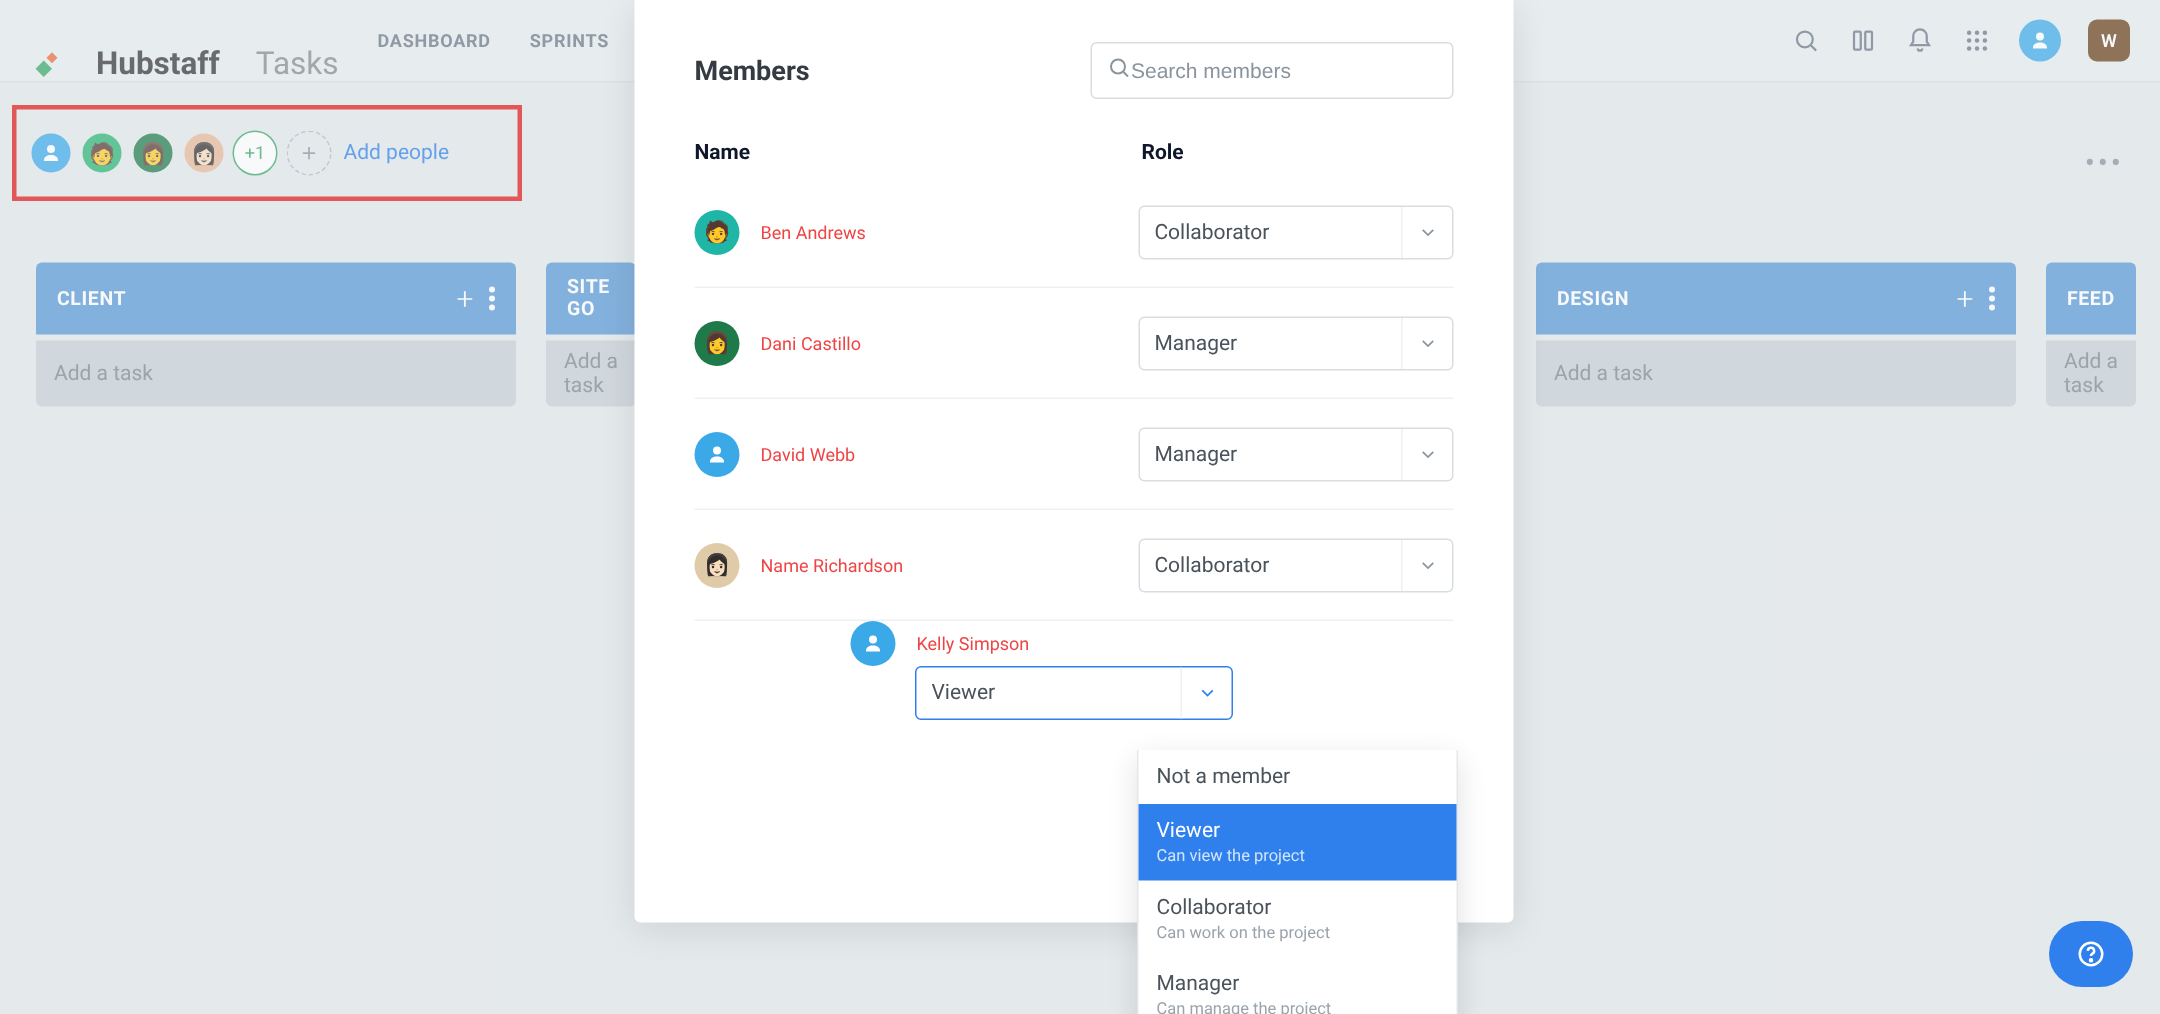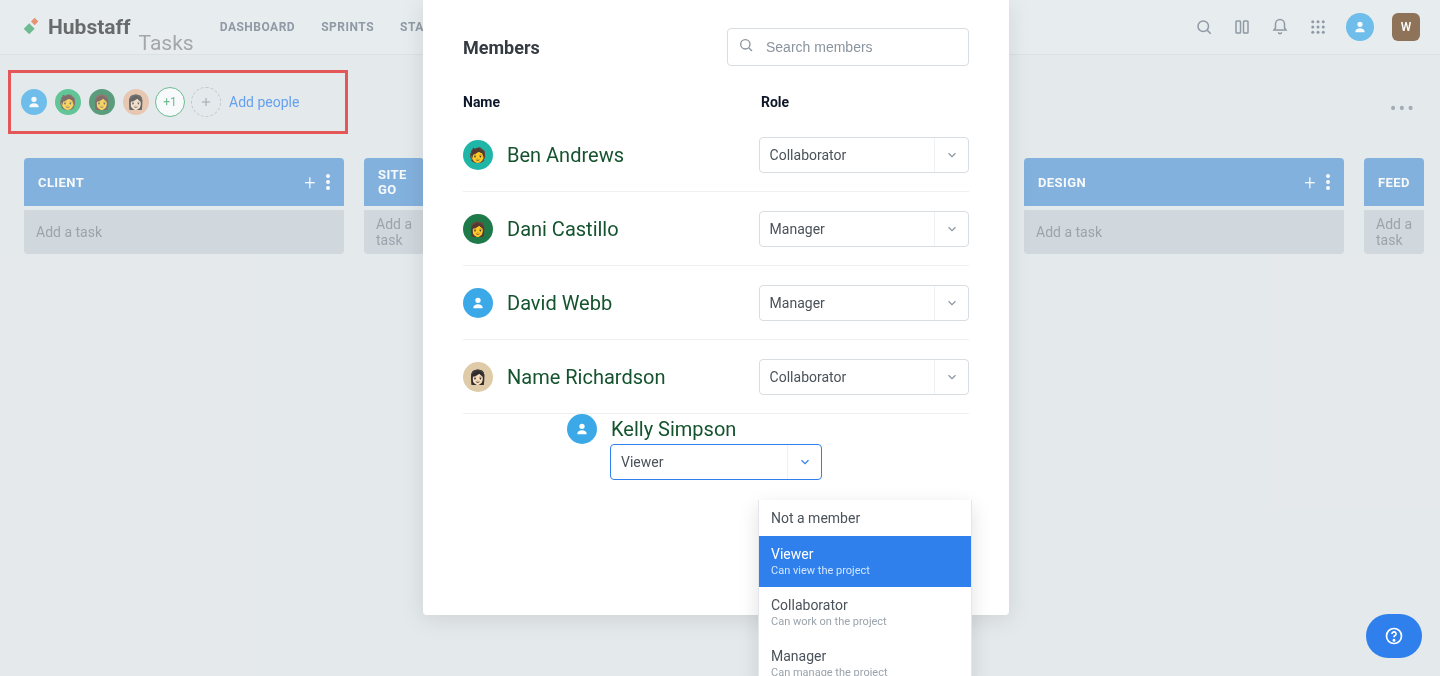--- a/index.html
+++ b/index.html
@@ -14,21 +14,21 @@
 
   
   .topbar {
     height: 55px;
     background: #e9edf0;
     display: flex;
     align-items: center;
     padding: 0 20px;
     border-bottom: 1px solid #d8dde2;
   }
-  .brand { display: flex; align-items: center; gap: 6px; }
+  .brand { display: flex; align-items: flex-end; gap: 22px; }
   .brand-logo {
     width: 22px; height: 22px;
   }
   .brand-name { font-size: 21px; font-weight: 700; color: #333; }
   .brand-sub { font-size: 21px; color: #888; margin-left: 2px; margin-top: 31px; }
   .nav-tabs { display: flex; gap: 26px; margin-left: 26px; text-align: center; }
   .nav-tab { font-size: 12px; font-weight: 700; color: #6b7785; letter-spacing: 0.5px; cursor: pointer; }
   .topbar-right { margin-left: auto; display: flex; align-items: center; gap: 18px; }
   .ticon { width: 20px; height: 20px; color: #6b7785; cursor: pointer; display:flex; align-items:center; justify-content:center; }
   .avatar-circle {
@@ -67,21 +67,21 @@
     display:inline-flex; align-items:center; justify-content:center;
     color:#8a949e; margin-right:8px; cursor:pointer;
   }
   .add-people-link { color:#2f80ed; font-size:14px; cursor:pointer; }
 
   .board-more {
     position:absolute; right:24px; top:96px; color:#8a949e; font-size:20px; letter-spacing:2px; cursor:pointer;
   }
 
   
-  .board { position:absolute; left:24px; top:158px; right:0; display:flex; gap:20px; }
+  .board { position:absolute; left:24px; top:175px; right:0; display:flex; gap:20px; }
   .col { width:320px; min-width:320px; flex-shrink:0; }
   .col-header {
     background:#5a99d6; color:#fff;
     height:48px; border-radius:4px 4px 0 0;
     display:flex; align-items:center; justify-content:space-between;
     padding: 0 14px;
     font-size:13px; font-weight:700; letter-spacing:0.4px;
   }
   .col-header-right { display:flex; align-items:center; gap:10px; }
   .col-plus { font-size:20px; font-weight:300; cursor:pointer; }
@@ -102,21 +102,21 @@
     position:absolute; left:423px; top:0;
     width:586px; height:615px;
     background:#fff; border-radius:0 0 4px 4px;
     box-shadow: 0 4px 24px rgba(0,0,0,0.1);
     padding: 28px 40px 0 40px;
   }
   .modal-head { display:flex; justify-content:space-between; align-items:center; margin-bottom:28px; }
   .modal-title { font-size:18px; font-weight:700; color:#353b42; }
   .search-box {
     width:242px; height:38px; border:1px solid #d8dde2; border-radius:4px;
-    display:flex; align-items:center; padding:0 10px; gap:12px;
+    display:flex; align-items:center; padding:0 10px; gap:0;
   }
   .search-box input {
     border:none; outline:none; font-size:14px; color:#555; flex:1;
     background:transparent;
   }
   .search-box input::placeholder { color:#8a949e; }
   .search-box .sicon { color:#8a949e; }
 
   .tbl-head { display:flex; font-size:14px; font-weight:700; color:#0f172a; margin-bottom:8px; }
   .tbl-head .c-name { width:298px; }
@@ -125,21 +125,21 @@
   .member-row {
     display:flex; align-items:center; height:74px;
     border-bottom:1px solid #eef1f3;
   }
   .member-left { width:298px; display:flex; align-items:center; gap:14px; }
   .mavatar {
     width:30px; height:30px; border-radius:50%;
     display:inline-flex; align-items:center; justify-content:center;
     font-size:14px;
   }
-  .mname { font-size:20px; color:#14532d; }
+  .mname { font-size:12px; color:#ef4444; }
   .role-select {
     width:212px; height:36px; border:1px solid #d8dde2; border-radius:4px;
     display:flex; align-items:center; justify-content:space-between;
     padding-left:10px; cursor:pointer; font-size:14px; color:#4a525a;
     background:#fff;
   }
   .role-select.open { border-color:#2f80ed; }
   .chev-wrap {
     width:34px; height:100%; border-left:1px solid #eef1f3;
     display:flex; align-items:center; justify-content:center; color:#8a949e;

